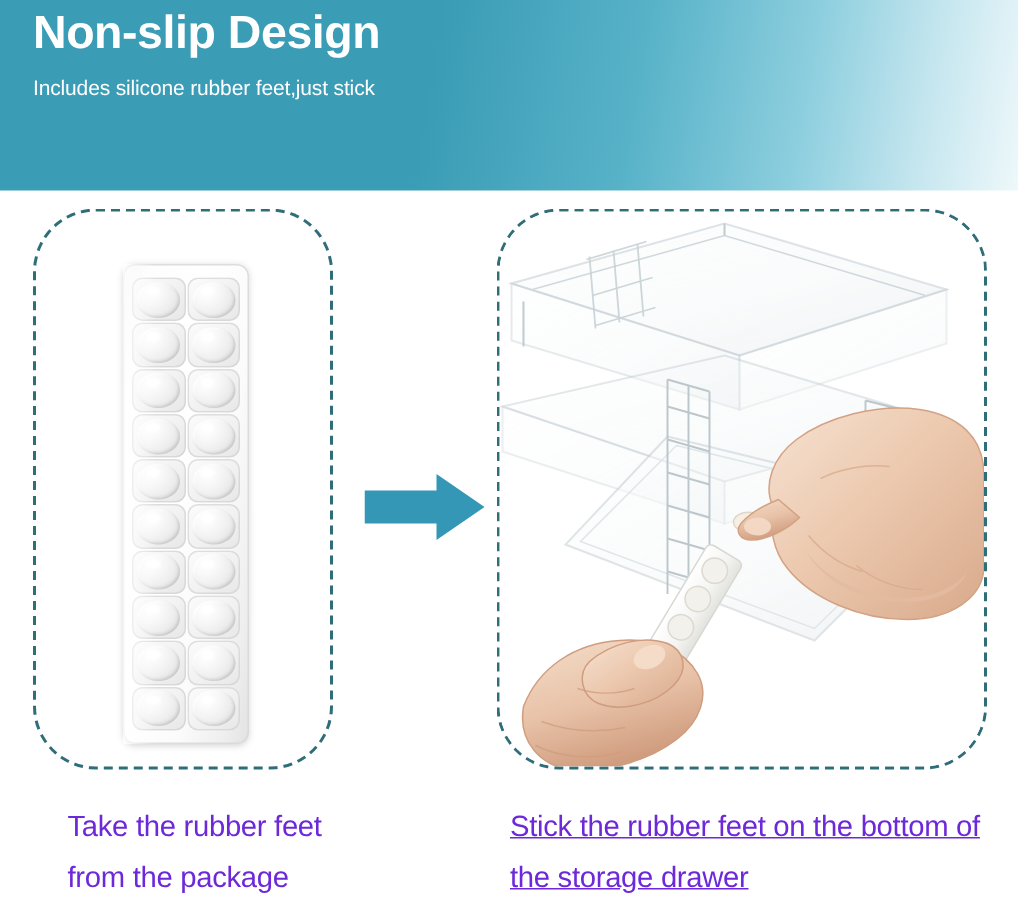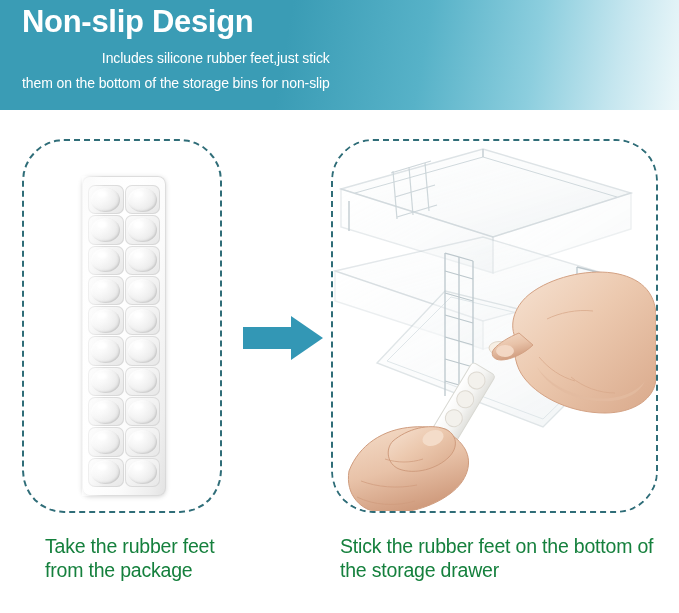--- a/index.html
+++ b/index.html
@@ -17,30 +17,29 @@
     background: #ffffff;
     overflow: hidden;
   }
 
   
   .header {
     position: absolute;
     left: 0;
     top: 0;
     width: 679px;
-    height: 110px;
+    height: 127px;
     background: linear-gradient(100deg,
         #3a9cb5 0%,
         #3a9cb5 42%,
         #57b2c8 62%,
         #8ccede 78%,
         #c5e6ef 90%,
         #eef8fa 100%);
     overflow: hidden;
-    text-align: right;
   }
   .header-title {
     position: absolute;
     left: 22px;
     top: 4px;
     font-size: 31px;
     font-weight: bold;
     color: #ffffff;
     letter-spacing: -0.3px;
     white-space: nowrap;
@@ -152,38 +151,37 @@
     width: 323px;
     height: 370px;
     overflow: hidden;
     border-radius: 40px;
   }
   .scene svg { display: block; }
 
   
   .caption {
     position: absolute;
-    color: #15803d;
+    color: #6d28d9;
     font-size: 19.5px;
-    line-height: 24px;
+    line-height: 34px;
     letter-spacing: -0.2px;
   }
   .caption-left  { left: 45px;  top: 534px; width: 210px; }
-  .caption-right { left: 340px; top: 534px; width: 320px; }
+  .caption-right { left: 340px; top: 534px; width: 320px; text-decoration: underline; }
 </style>
 </head>
 <body>
 
 <div class="page">
 
   <div class="header">
     <div class="header-title">Non-slip Design</div>
     <div class="header-sub">
       <div>Includes silicone rubber feet,just stick</div>
-      <div>them on the bottom of the storage bins for non-slip</div>
     </div>
   </div>
 
   <div class="panel panel-left"></div>
 
   <div class="pack">
     <div class="pack-inner">
       <div class="cell">
           <div class="dome"></div>
         </div>

